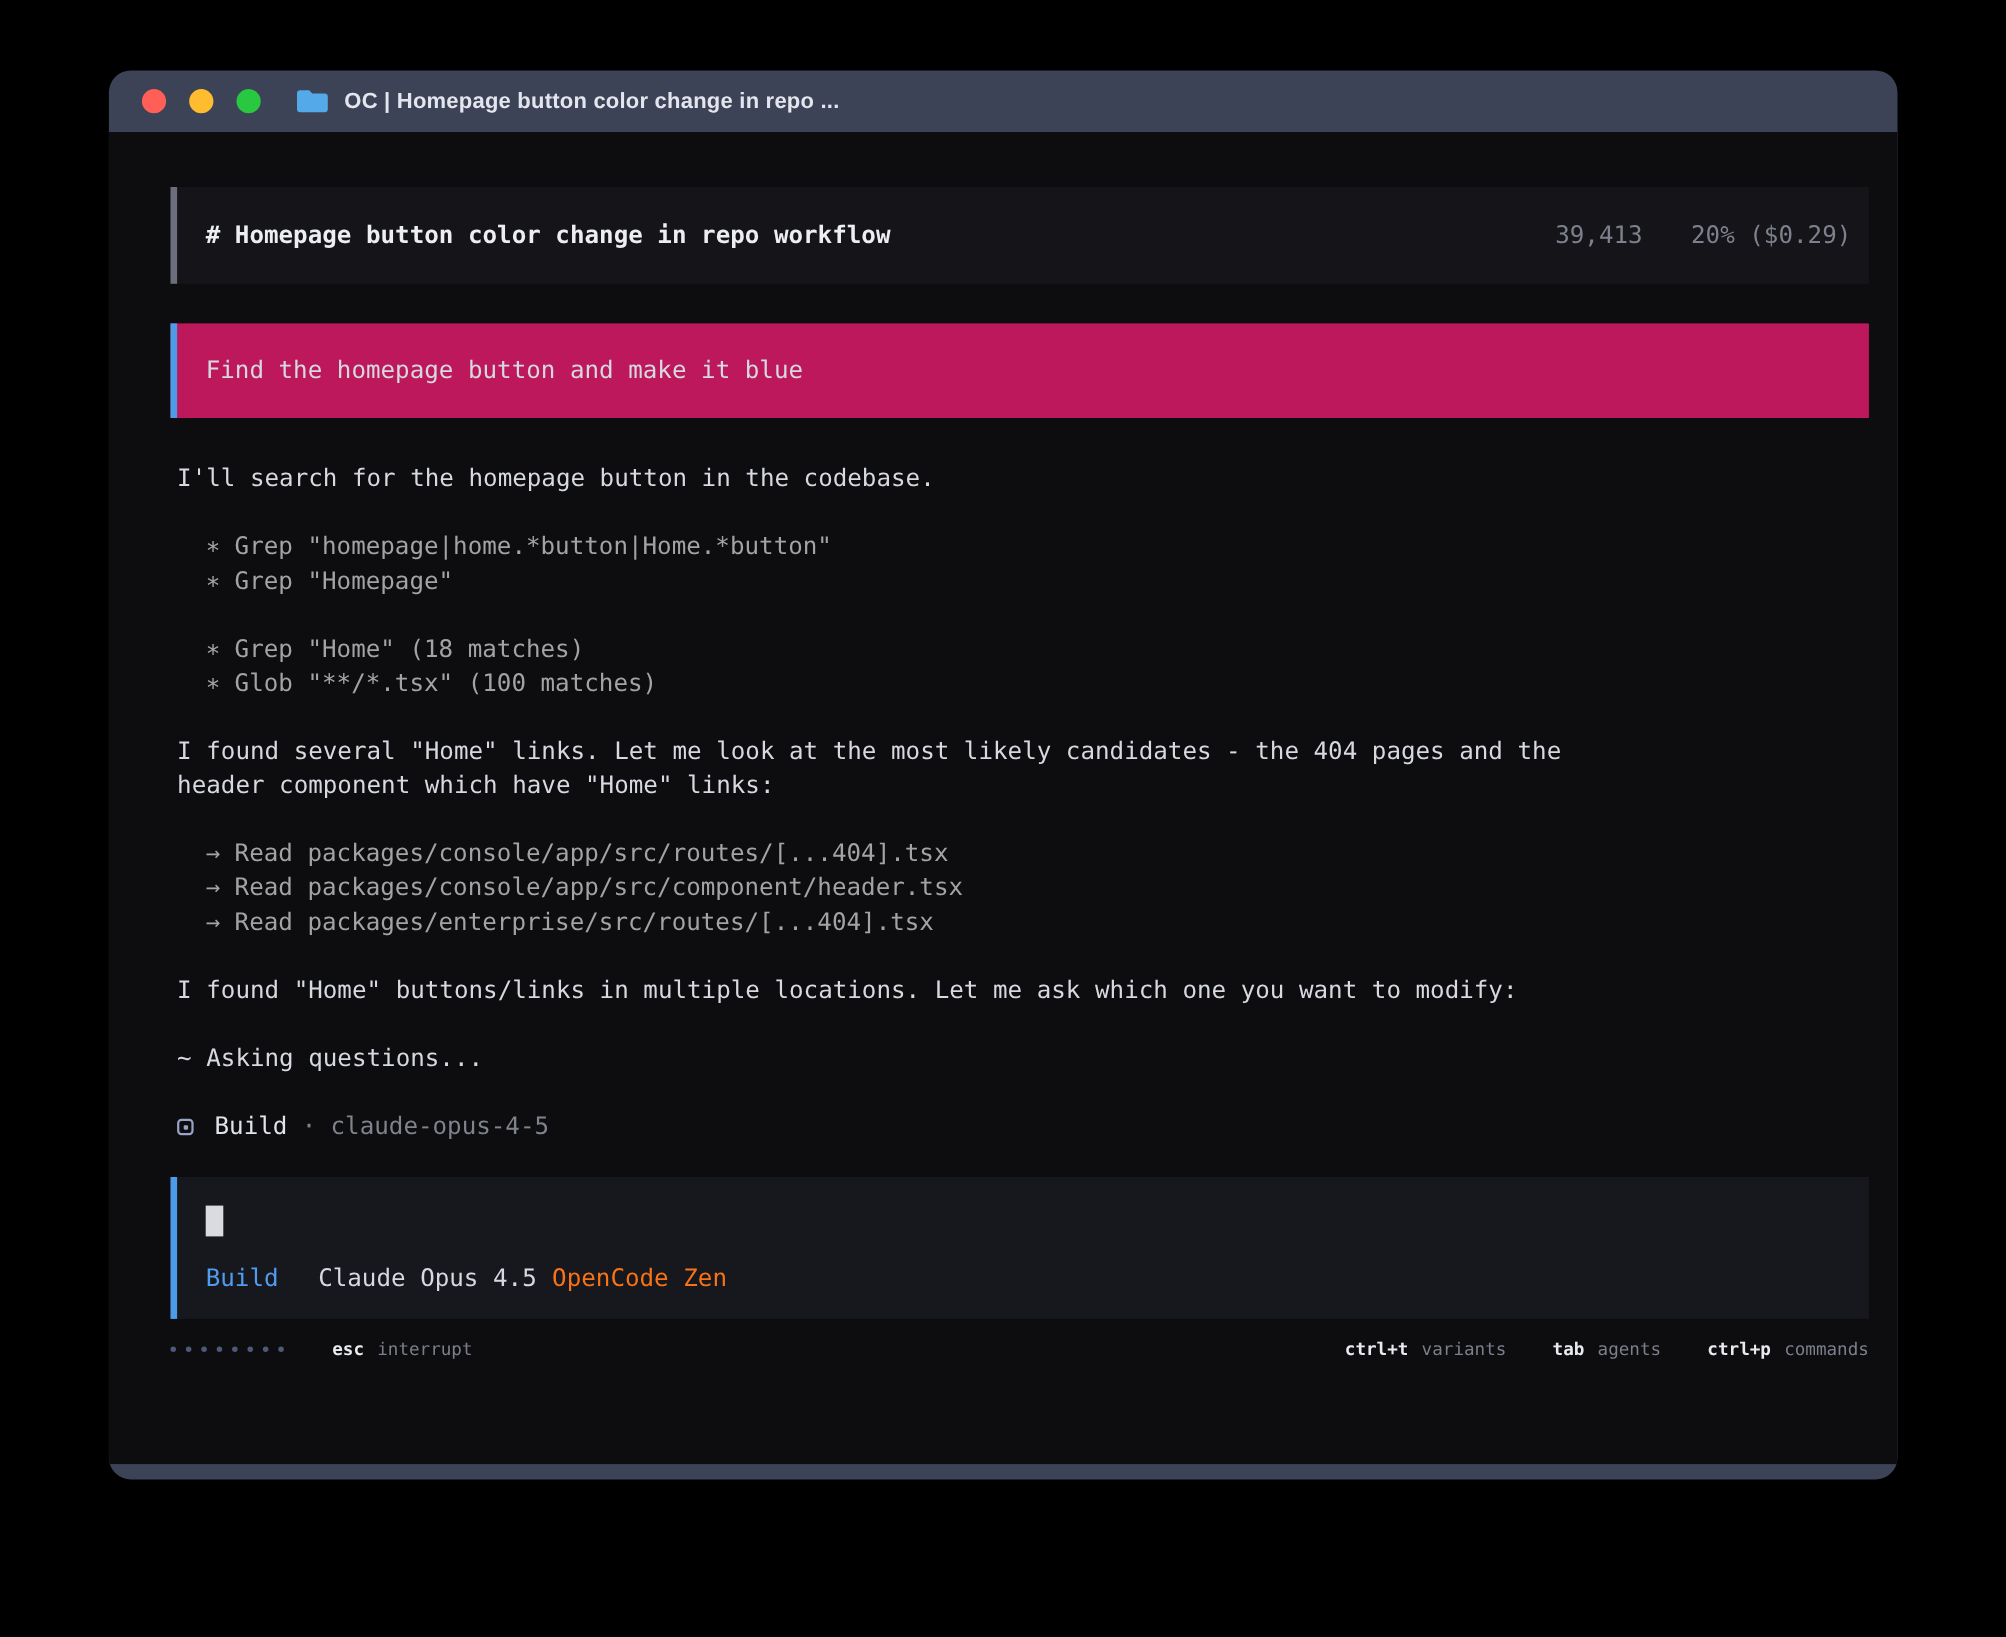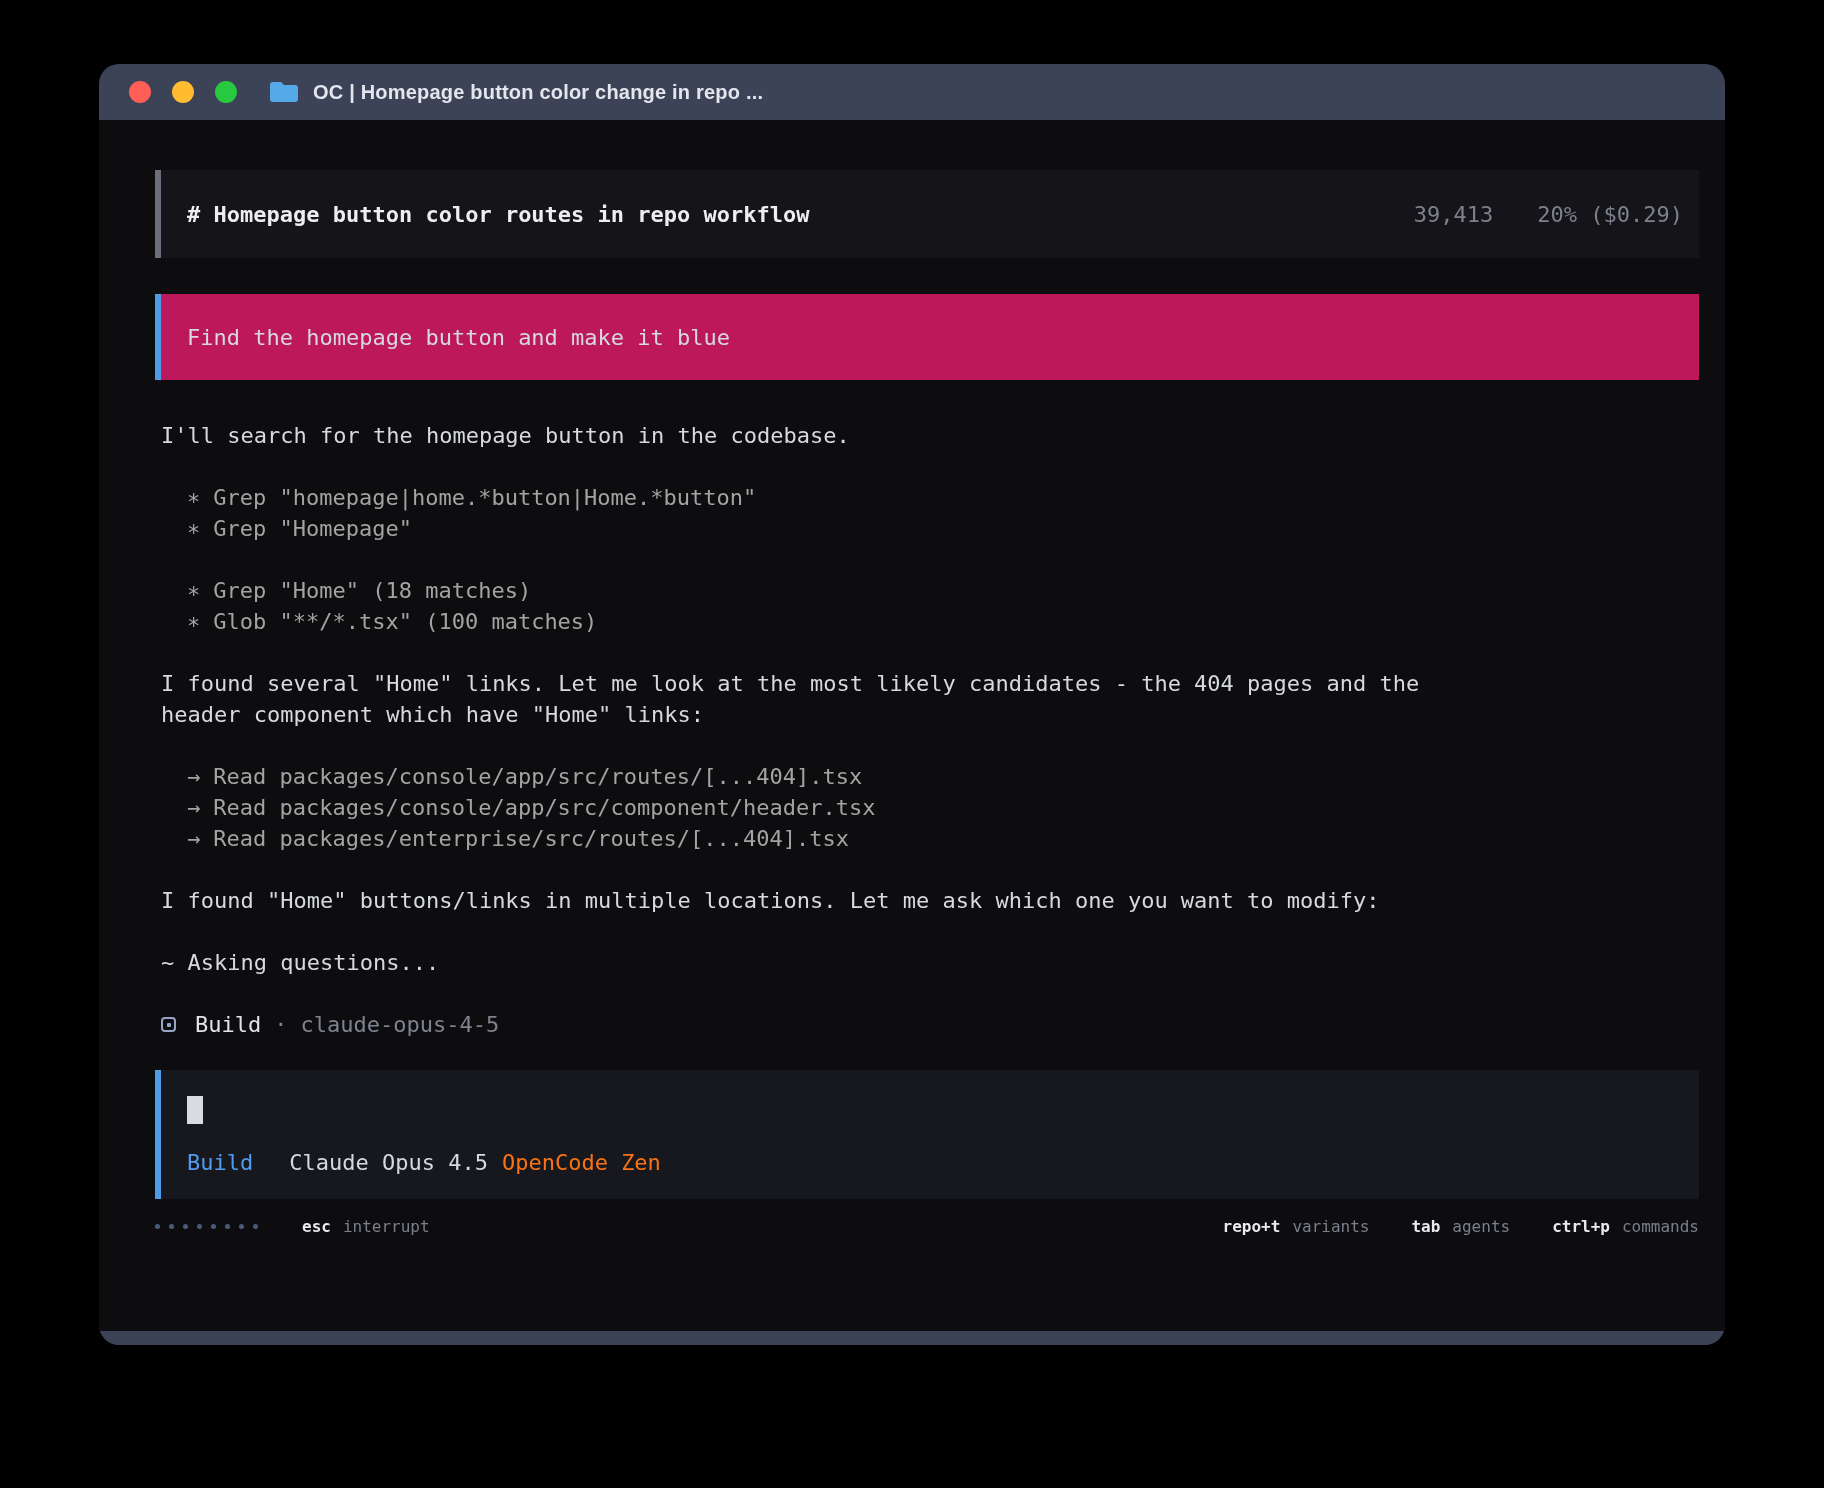--- a/index.html
+++ b/index.html
@@ -124,21 +124,21 @@
       <svg width="30" height="24" viewBox="0 0 30 24" aria-hidden="true">
         <path d="M1 5 Q1 2 4 2 h8 l3 3 h11 q3 0 3 3 v11 q0 3 -3 3 H4 q-3 0 -3 -3 Z" fill="currentColor"></path>
       </svg>
     </span>
     <span class="wtitle">OC | Homepage button color change in repo ...</span>
   </div>
 
   <div class="content">
 
     <div class="header-block">
-      <span class="h-title"># Homepage button color routes in repo workflow</span>
+      <span class="h-title"># Homepage button color change in repo workflow</span>
       <span class="h-stats">
         <span>39,413</span>
         <span>20% ($0.29)</span>
       </span>
     </div>
 
     <div class="user-block">
       <span>Find the homepage button and make it blue</span>
     </div>
 
@@ -213,21 +213,21 @@
             <i></i>
             <i></i>
         </span>
         <span class="sb-group">
           <span class="key">esc</span>
           <span class="klabel">interrupt</span>
         </span>
       </div>
       <div class="sb-right">
         <span class="sb-group">
-          <span class="key">repo+t</span>
+          <span class="key">ctrl+t</span>
           <span class="klabel">variants</span>
         </span>
         <span class="sb-group">
           <span class="key">tab</span>
           <span class="klabel">agents</span>
         </span>
         <span class="sb-group">
           <span class="key">ctrl+p</span>
           <span class="klabel">commands</span>
         </span>

